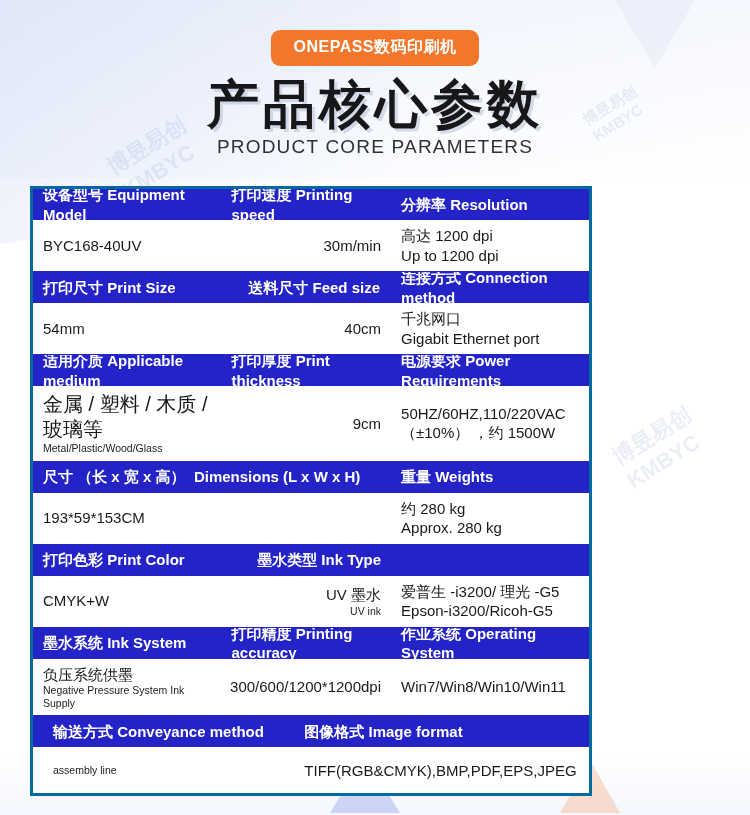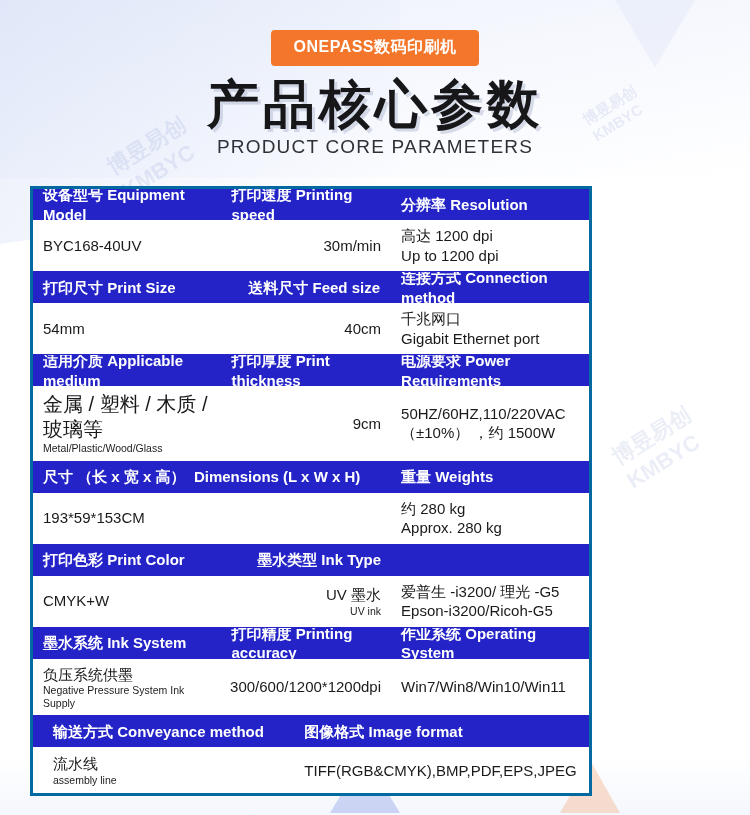--- a/index.html
+++ b/index.html
@@ -53,21 +53,21 @@
     position: absolute; left: 0; top: 30px; width: 750px; text-align: center;
   }
   .badge {
     display: inline-block;
     background: #f4762a;
     color: #ffffff;
     font-size: 16px;
     font-weight: 700;
     letter-spacing: .5px;
     padding: 7px 22px 8px;
-    border-radius: 4px;
+    border-radius: 9px;
   }
   .title {
     position: absolute; left: 0; top: 70px; width: 750px; text-align: center;
     font-size: 52px; font-weight: 800; color: #17171a;
     letter-spacing: 4px;
     text-shadow: 3px 3px 0 rgba(170,180,205,.45);
   }
   .subtitle {
     position: absolute; left: 0; top: 136px; width: 750px; text-align: center;
     font-size: 19px; color: #2f3136; letter-spacing: 1.2px; font-weight: 400;
@@ -288,21 +288,20 @@
     <div class="row head">
       <div class="cell w-conv-a">
           <span class="one"><span>输送方式</span> <span>Conveyance method</span></span>
         </div>
       <div class="cell w-conv-b">
           <span class="one"><span>图像格式</span> <span>Image format</span></span>
         </div>
     </div>
     <div class="row body last">
       <div class="cell w-conv-a">
-          <span class="one">流水线</span>
           <span class="sm">assembly line</span>
         </div>
       <div class="cell w-conv-b">
           <span class="one nowrap">TIFF(RGB&amp;CMYK),BMP,PDF,EPS,JPEG</span>
         </div>
     </div>
 
   </div>
 </div>
 

